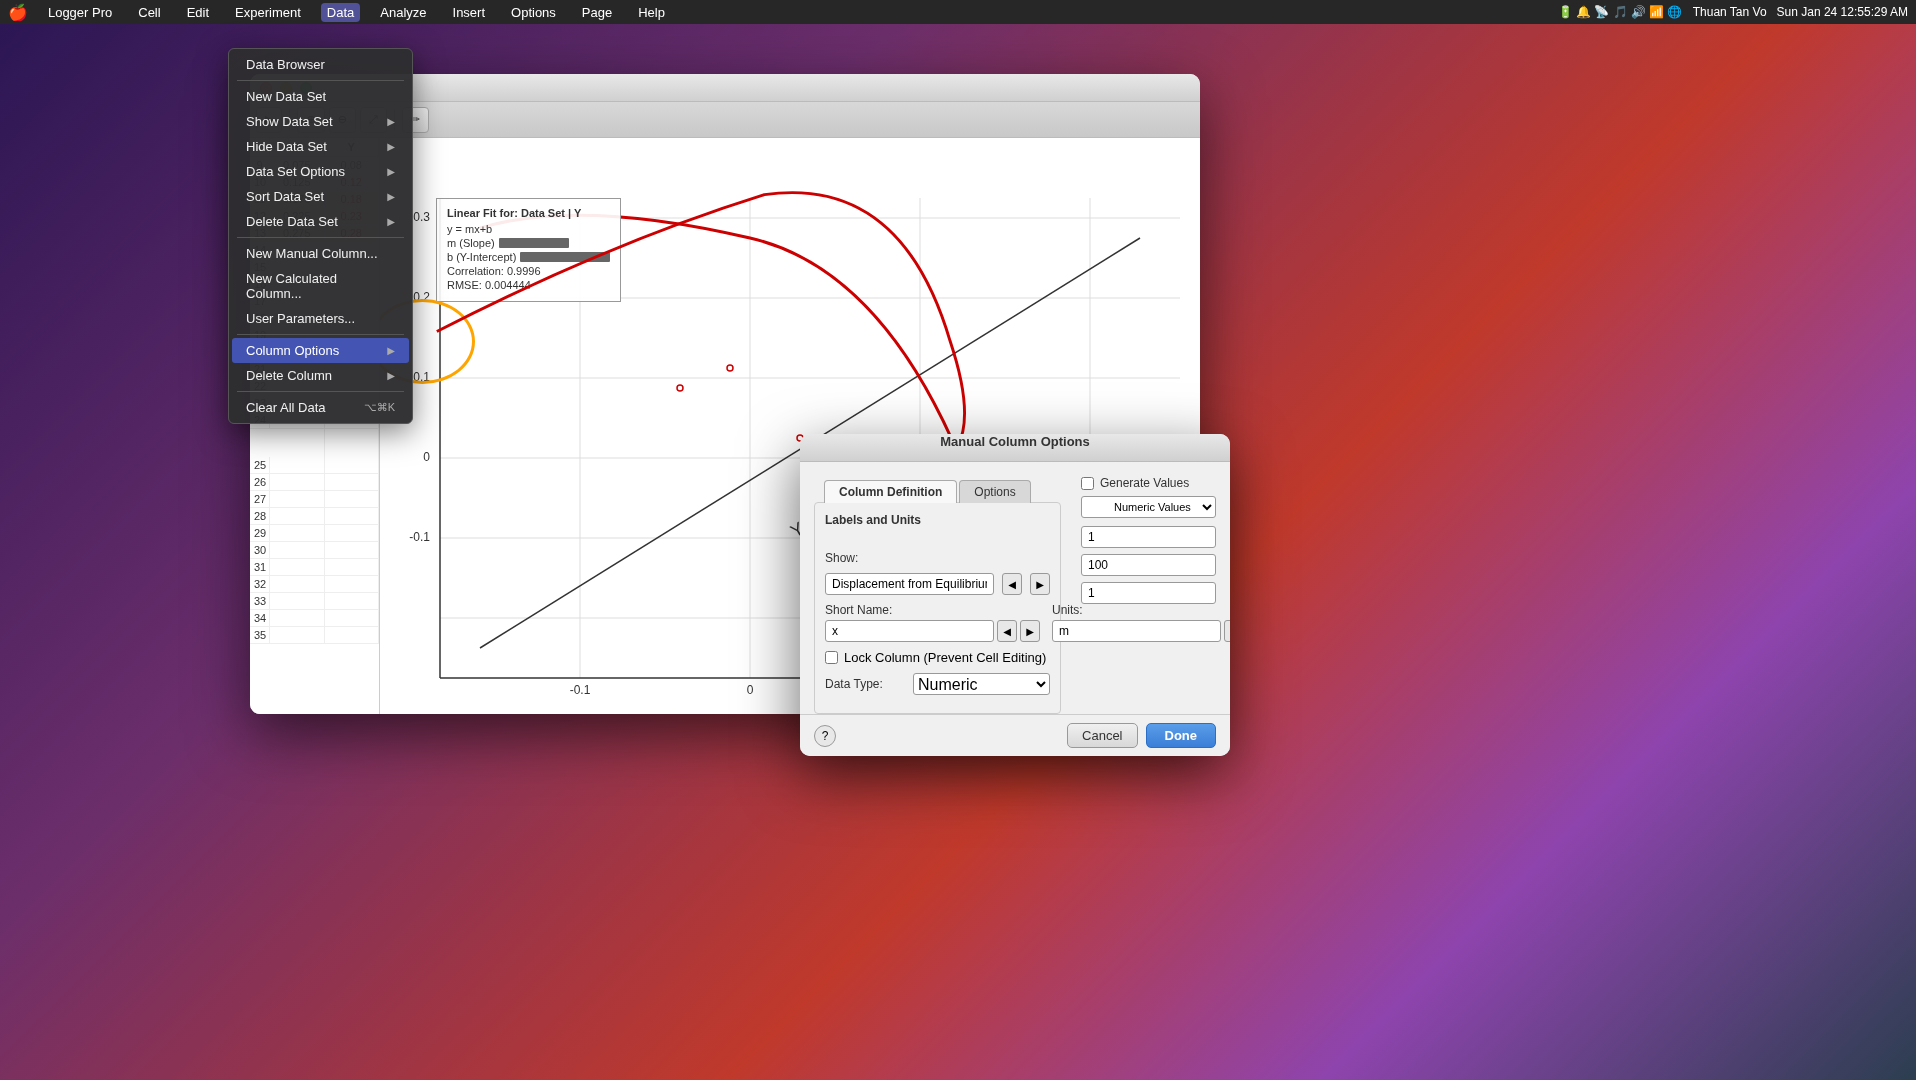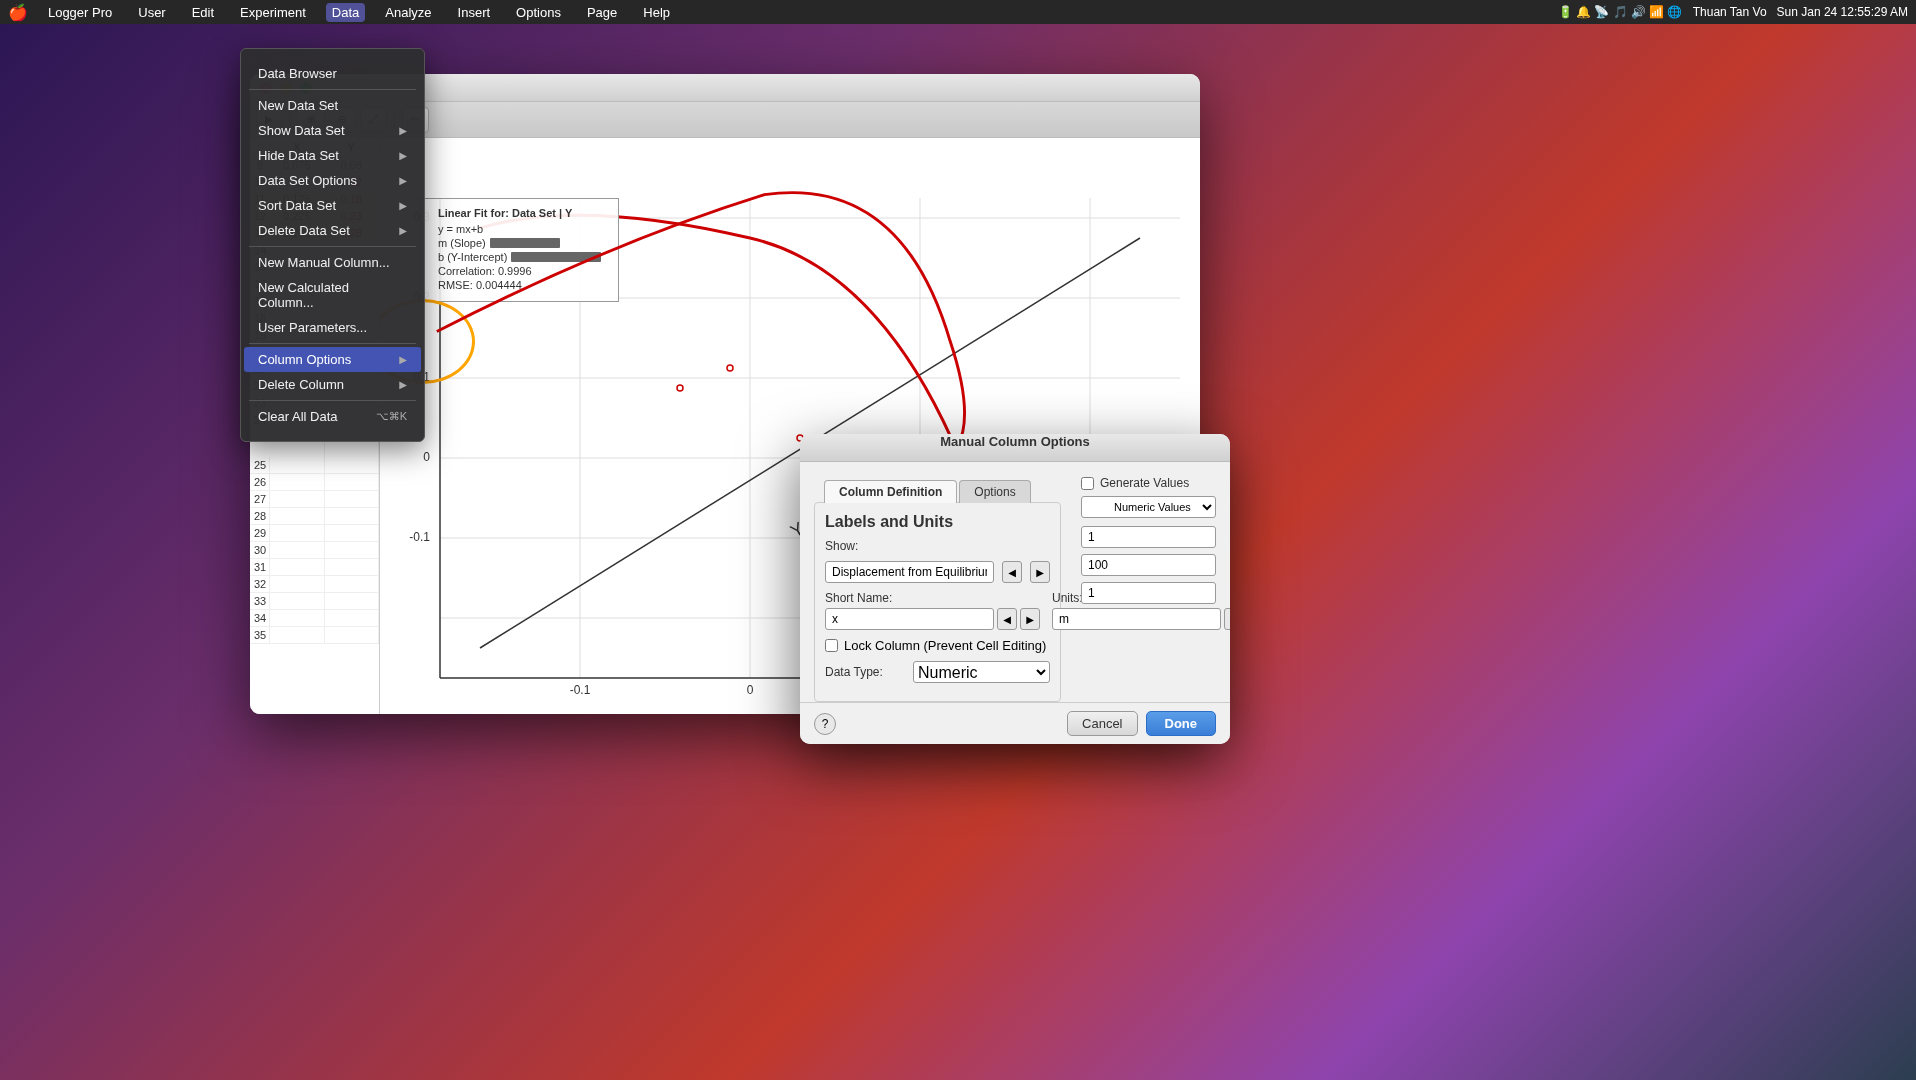--- a/index.html
+++ b/index.html
@@ -188,24 +188,24 @@
       top: 0;
       left: 0;
       width: 100%;
       height: 100%;
     }
 
     
     .fit-box {
       position: absolute;
       top: 60px;
-      left: 40px;
+      left: 56px;
       background: rgba(255,255,255,0.92);
       border: 1px solid #999;
-      padding: 8px 17px;
+      padding: 8px 10px;
       font-size: 11px;
       color: #333;
       min-width: 160px;
     }
     .fit-box-title { font-weight: 600; margin-bottom: 4px; }
     .fit-row { margin-bottom: 2px; display: flex; align-items: center; gap: 4px; }
     .fit-bar {
       display: inline-block;
       height: 10px;
       background: #666;
@@ -228,23 +228,22 @@
     .dropdown-menu {
       position: absolute;
       top: 24px;
       left: 228px;
       width: 185px;
       background: rgba(45, 45, 48, 0.97);
       border: 1px solid #555;
       border-radius: 6px;
       box-shadow: 0 8px 30px rgba(0,0,0,0.5);
       z-index: 2000;
-      padding: 12px 0;
+      padding: 3px 0;
       color: #f0f0f0;
-      margin-left: 12px;
     }
     .dd-item {
       padding: 5px 14px;
       font-size: 13px;
       cursor: pointer;
       display: flex;
       align-items: center;
       justify-content: space-between;
       border-radius: 3px;
       margin: 0 3px;
@@ -298,24 +297,24 @@
       border-bottom: none;
       border-radius: 4px 4px 0 0;
       cursor: pointer;
       color: #333;
     }
     .dialog-tab.active {
       background: #f8f8f8;
       font-weight: 600;
     }
     .dialog-section-title {
-      font-size: 16px;
+      font-size: 12px;
       font-weight: 600;
       color: #333;
-      margin-bottom: 8px;
+      margin-bottom: 24px;
     }
     .dialog-row {
       display: flex;
       align-items: center;
       margin-bottom: 8px;
       gap: 8px;
     }
     .dialog-label {
       font-size: 12px;
       color: #333;
@@ -439,21 +438,21 @@
       z-index: 1500;
     }
   </style>
 </head>
 <body>
 
 <div class="menubar">
   <div class="menubar-left">
     <span class="apple-icon">🍎</span>
     <span class="menu-item">Logger Pro</span>
-    <span class="menu-item">User</span>
+    <span class="menu-item">Cell</span>
     <span class="menu-item">Edit</span>
     <span class="menu-item">Experiment</span>
     <span class="menu-item active">Data</span>
     <span class="menu-item">Analyze</span>
     <span class="menu-item">Insert</span>
     <span class="menu-item">Options</span>
     <span class="menu-item">Page</span>
     <span class="menu-item">Help</span>
   </div>
   <div class="menubar-right">

